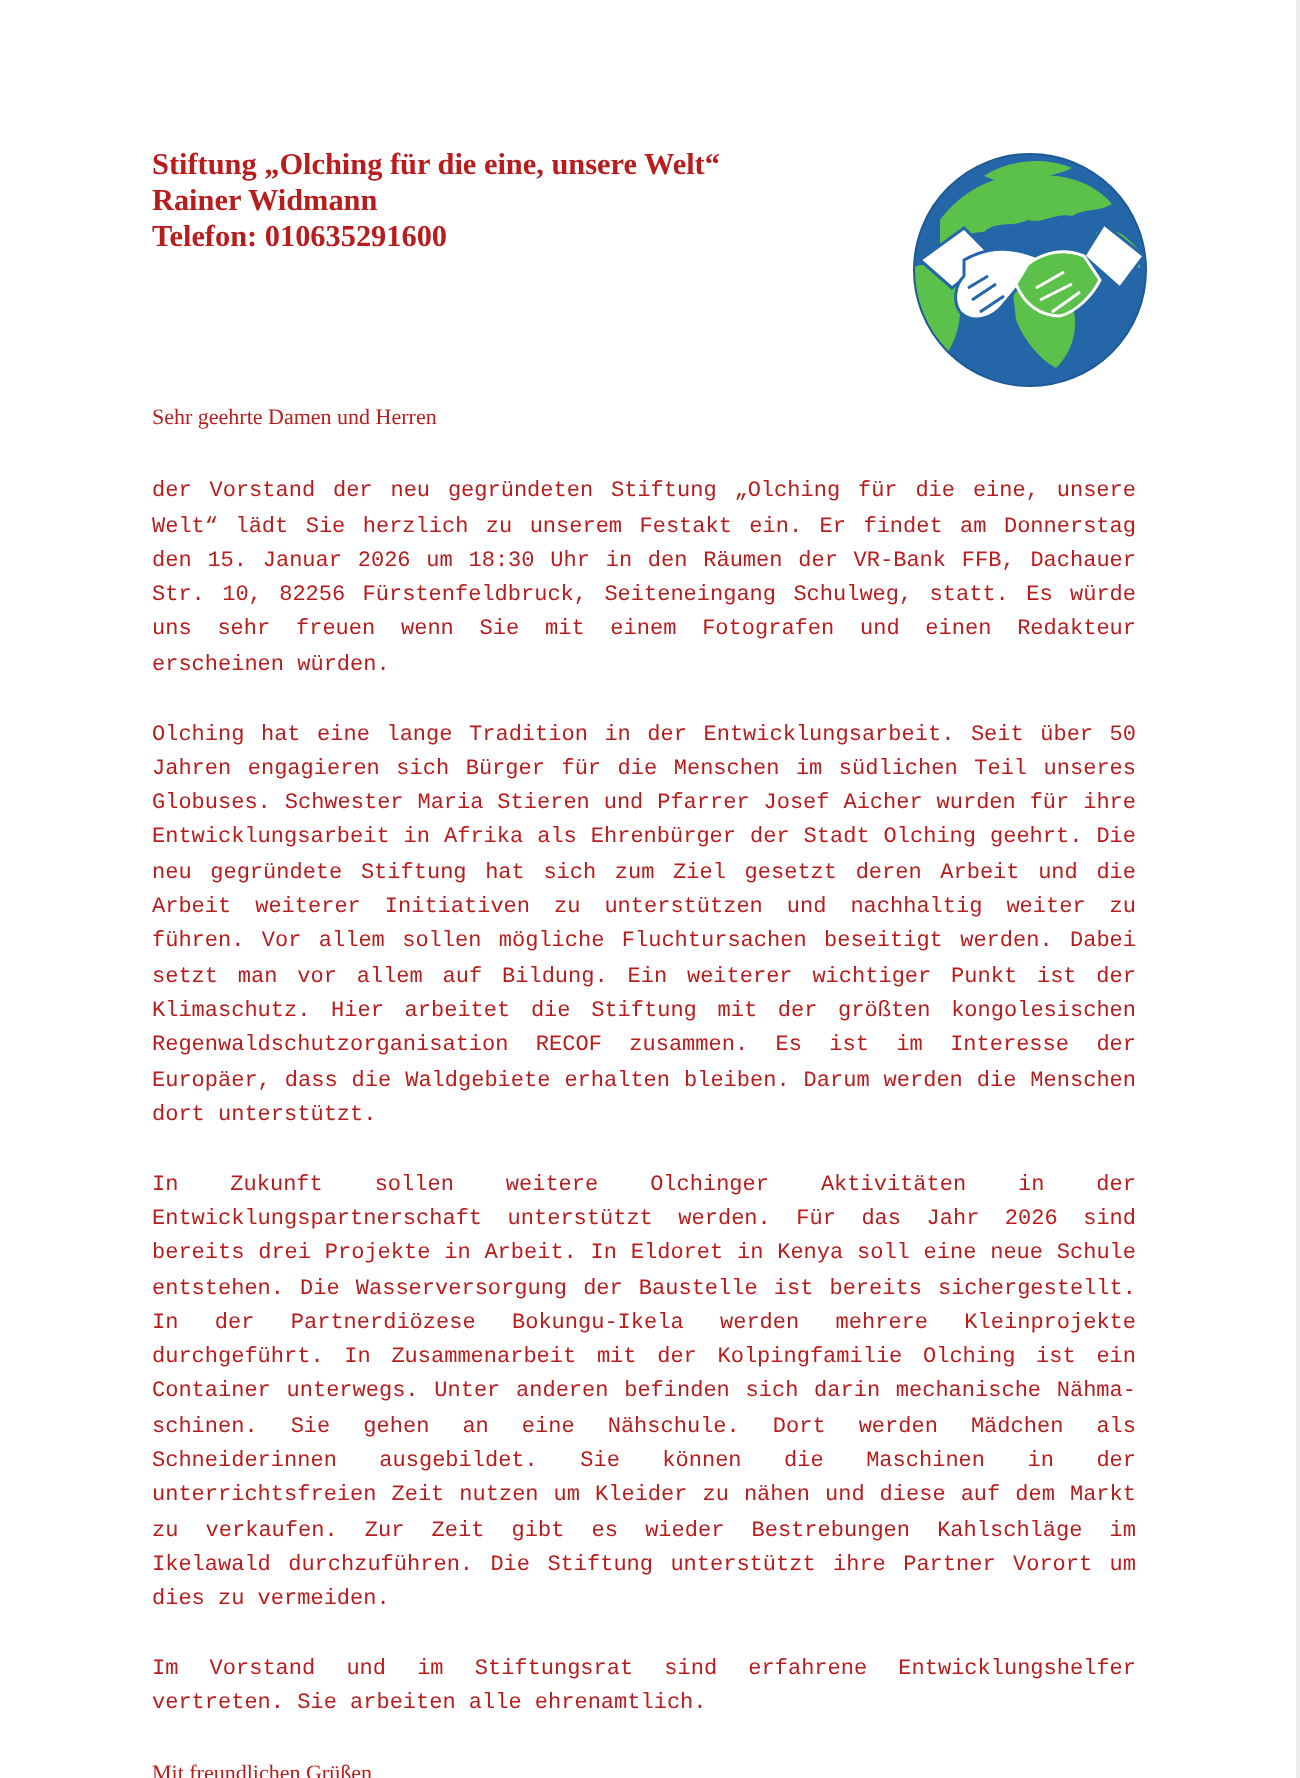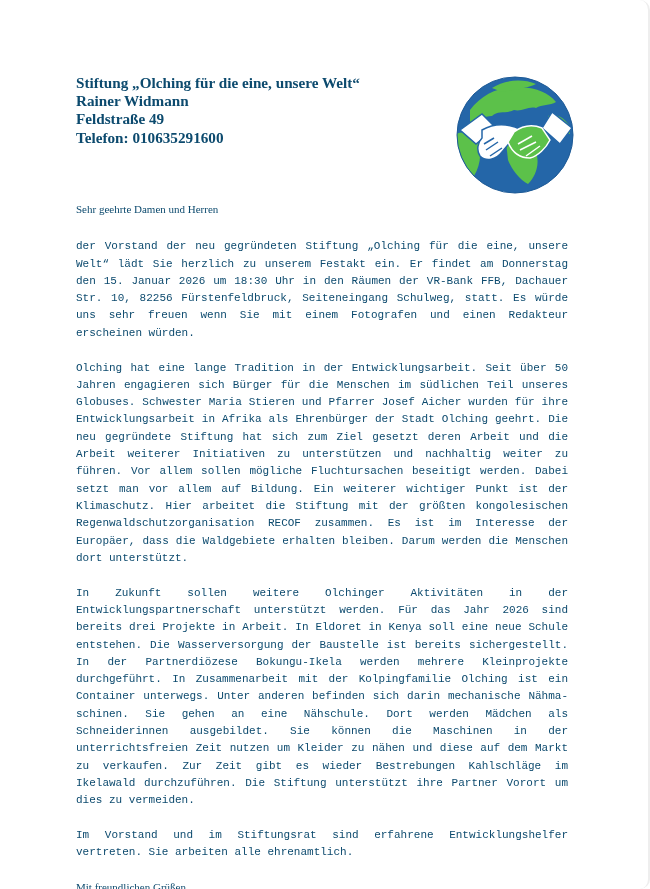--- a/index.html
+++ b/index.html
@@ -2,22 +2,21 @@
 <html><head>
   <meta charset="utf-8">
   <style>
     html, body { margin: 0; padding: 0; background: #ffffff; }
     body { width: 650px; height: 889px; position: relative; overflow: hidden; }
     .page {
       position: absolute; left: 0; top: 0; width: 648px; height: 889px;
       background: #ffffff;
       border-right: 2px solid #eeeeee;
       font-family: "Liberation Serif", serif;
-      color: #0c4a6e;
-      border-radius: 10px;
+      color: #b91c1c;
     }
     .sender {
       position: absolute; left: 76px; top: 74px; width: 360px;
       font-weight: bold; font-size: 15.2px; line-height: 18.2px;
     }
     .sender div { white-space: nowrap; }
     .logo { position: absolute; left: 452px; top: 72px; width: 126px; height: 126px; }
     .body-text {
       position: absolute; left: 76px; top: 201px; width: 492px;
       font-size: 11px; line-height: 17.3px;
@@ -27,21 +26,20 @@
     .closing div { line-height: 17.8px; }
   </style>
 </head>
 <body>
 
 <div class="page">
 
   <div class="sender">
     <div>Stiftung „Olching für die eine, unsere Welt“</div>
     <div>Rainer Widmann</div>
-    <div>Feldstraße 49</div>
     <div>Telefon: 010635291600</div>
   </div>
 
   <div class="logo">
     <svg width="126" height="126" viewBox="0 0 126 126">
       <defs>
         <clipPath id="gclip">
             <circle cx="63" cy="63" r="58"></circle>
           </clipPath>
       </defs>

